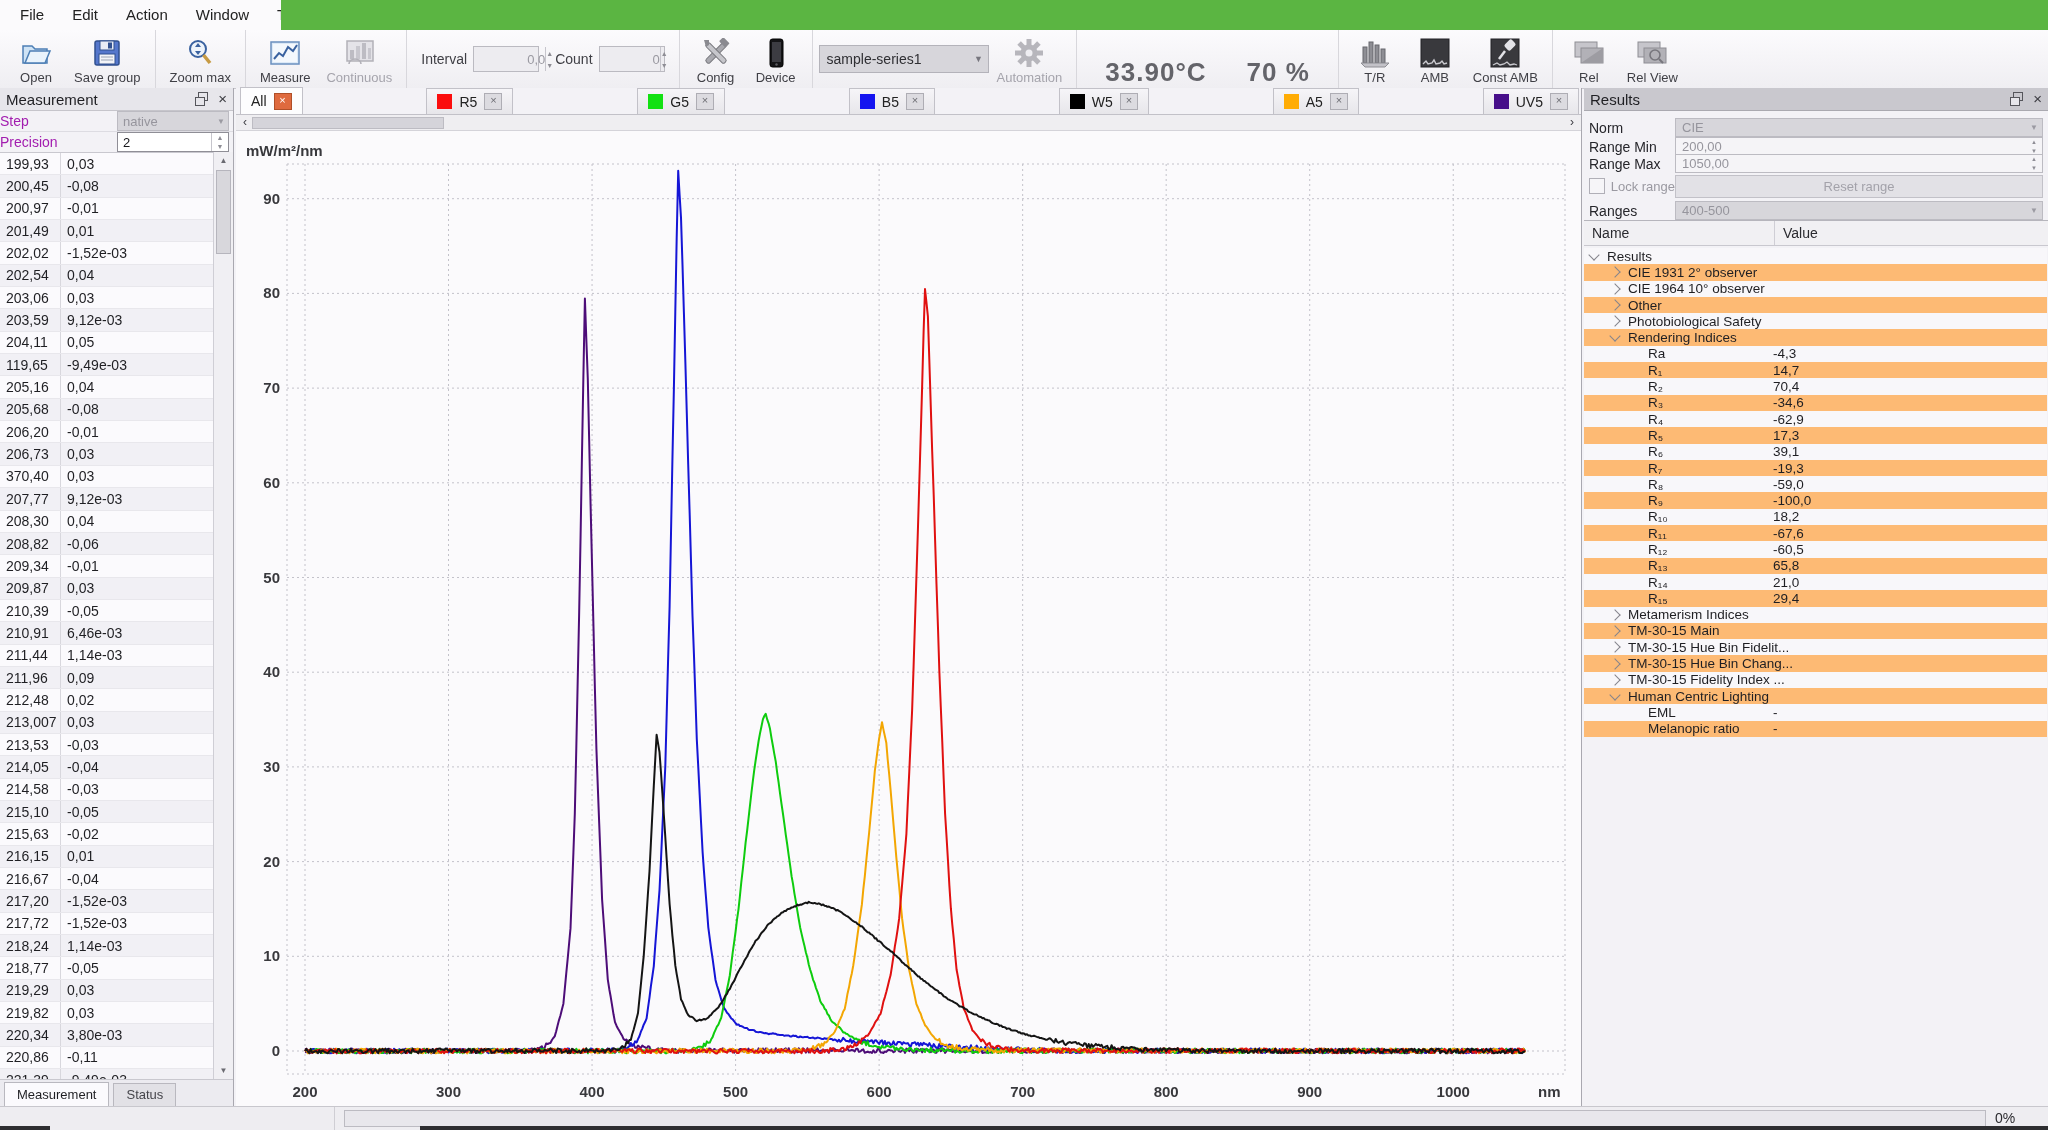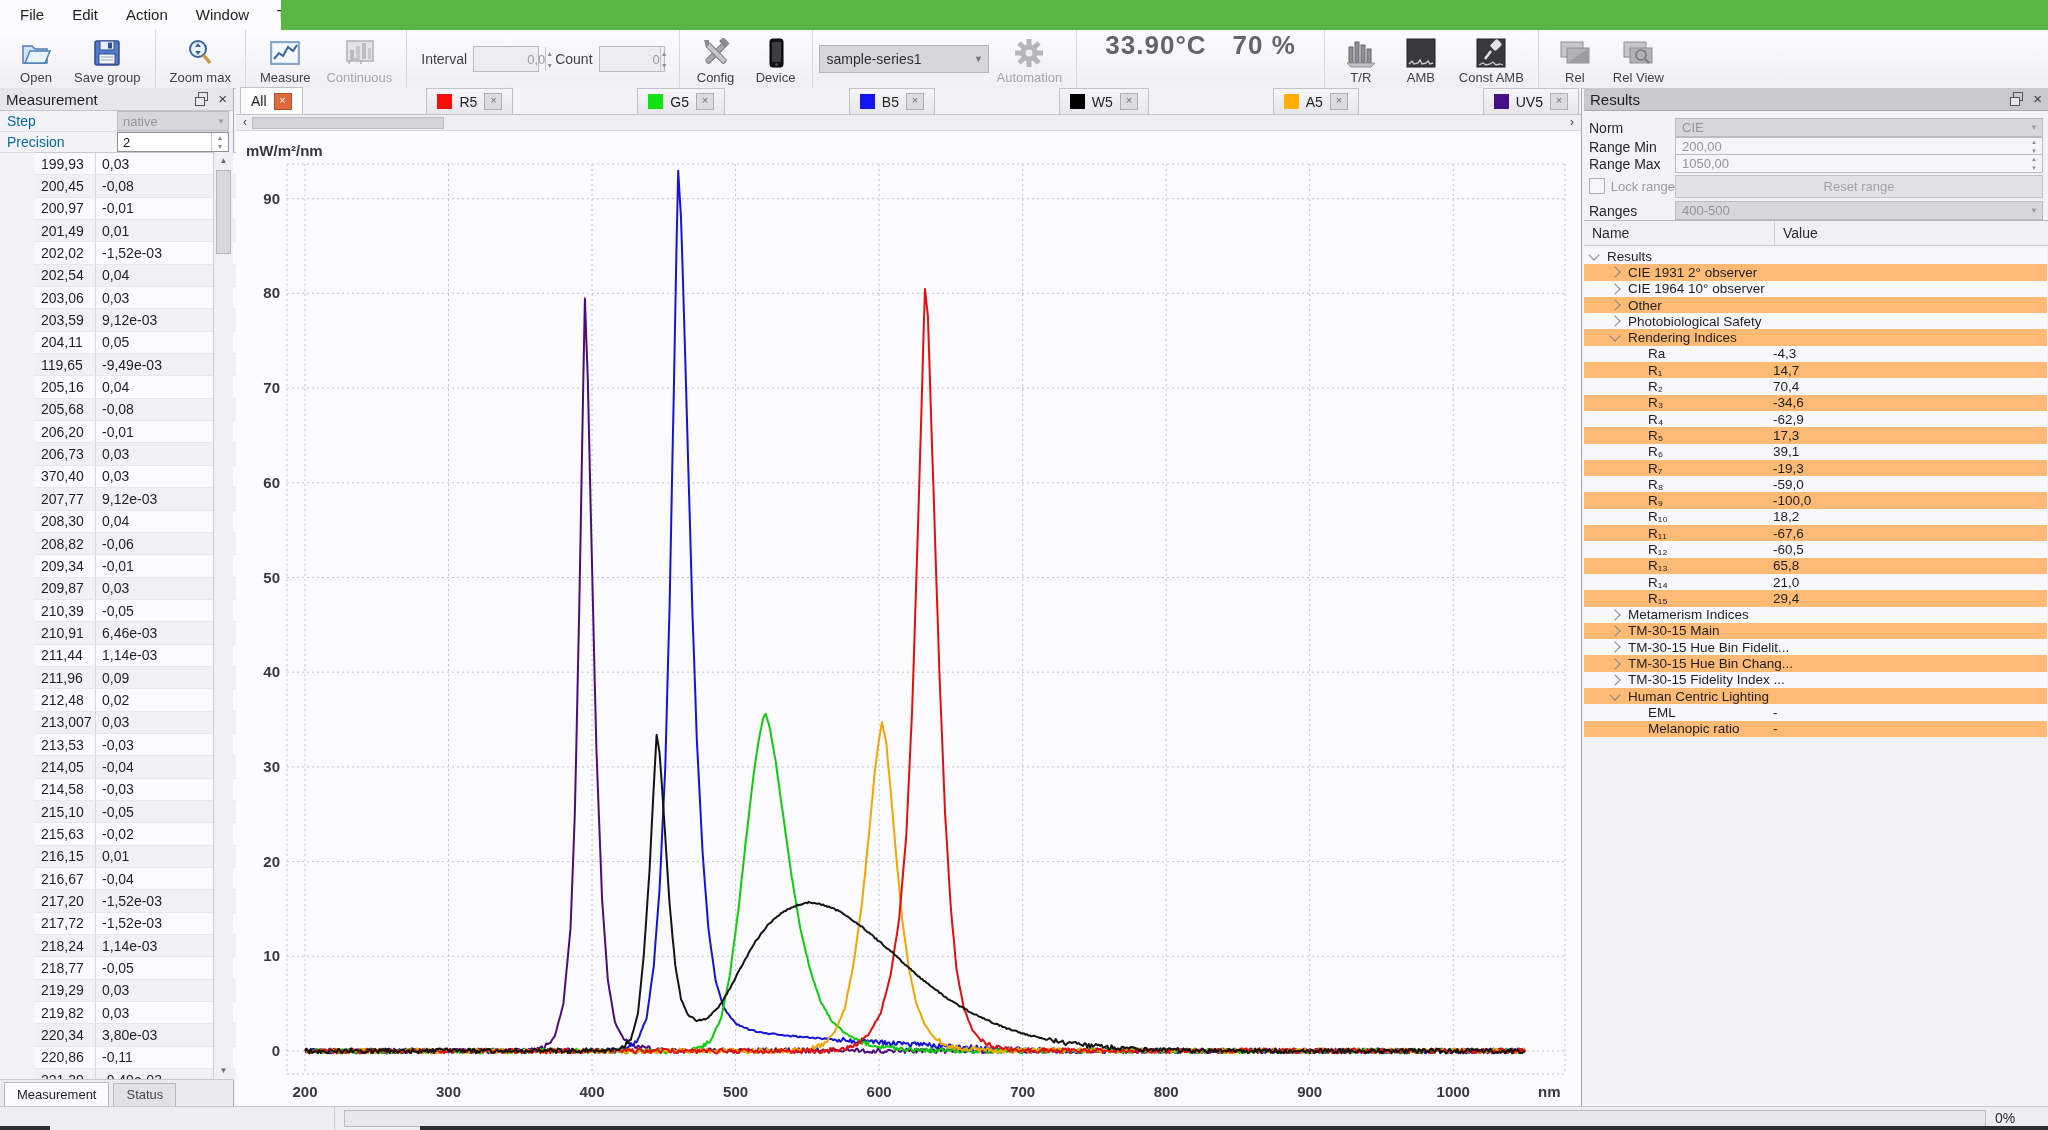--- a/index.html
+++ b/index.html
@@ -24,42 +24,42 @@
   .tbtn.disabled .tlabel{color:#a5a4ac;}
   .tfield{display:flex;align-items:center;gap:6px;padding:0 8px;}
   .tfield .flabel{font-size:14px;color:#3f3f45;}
   .spinbox{width:64px;height:24px;background:#edecf0;border:1px solid #bbbac1;display:flex;align-items:center;}
   .spinbox .sval{flex:1;font-size:13px;color:#9a99a1;padding-left:5px;margin-left:48px;}
   .spincol{width:16px;height:100%;border-left:1px solid #c6c5cc;display:flex;flex-direction:column;align-items:center;justify-content:space-around;}
   .spincol span{font-size:7px;color:#8e8d95;line-height:7px;}
   .combo{width:168px;height:26px;background:#d7d6db;border:1px solid #b4b3ba;display:flex;align-items:center;align-self:center;}
   .combo .cval{flex:1;font-size:14px;color:#2f2f33;padding-left:7px;}
   .combo .carr{width:18px;font-size:9px;color:#77767e;text-align:center;}
-  .readouts{display:flex;align-items:flex-start;gap:26px;padding:0 22px;}
+  .readouts{display:flex;align-items:flex-end;gap:40px;padding:0 22px;}
   .readout{font-size:26px;color:#64646a;font-weight:bold;letter-spacing:1px;}
 
   
   .main{position:absolute;left:0;top:88px;width:2048px;height:1018px;}
 
   
   .lpanel{position:absolute;left:0;top:0;width:233px;height:1018px;background:#f3f2f6;border-right:1px solid #a9a8b0;}
   .ptitle{height:22px;display:flex;align-items:center;padding:0 6px;border-bottom:1px solid #c6c5cb;background:#e7e6eb;}
   .ptitle .ptext{flex:1;font-size:15px;color:#1f1f23;}
   .wicon{width:16px;height:14px;position:relative;margin-left:6px;}
   .wicon .sq1{position:absolute;right:2px;top:0;width:8px;height:7px;border:1px solid #55555b;}
   .wicon .sq2{position:absolute;left:1px;bottom:0;width:8px;height:7px;border:1px solid #55555b;background:#e7e6eb;}
   .closex{font-size:15px;color:#3c3c42;margin-left:8px;line-height:14px;}
   .formrow{height:20px;display:flex;align-items:center;border-bottom:1px solid #dddce2;}
-  .formrow .frlabel{flex:1;font-size:14px;padding-left:7px;color:#0369a1;}
+  .formrow .frlabel{flex:1;font-size:14px;color:#a21caf;}
   .dis-combo{width:110px;height:18px;background:#d7d6db;border:1px solid #bcbbc2;display:flex;align-items:center;margin-right:4px;}
   .dis-combo .cval{flex:1;font-size:13px;color:#96959d;padding-left:5px;}
   .dis-combo .carr{width:14px;font-size:8px;color:#9b9aa2;text-align:center;}
   .en-spin{width:110px;height:18px;background:#ffffff;border:1px solid #8f8e96;display:flex;align-items:center;margin-right:4px;}
   .en-spin .sval{flex:1;font-size:13px;color:#17171b;padding-left:5px;}
-  .mtable{position:absolute;left:0;top:64px;bottom:26px;width:214px;overflow:hidden;border-top:1px solid #c9c8cf;margin-left:35px;}
+  .mtable{position:absolute;left:0;top:64px;bottom:26px;width:214px;overflow:hidden;border-top:1px solid #c9c8cf;}
   .m-row{height:21.35px;display:flex;align-items:center;border-bottom:1px solid #e8e7ec;font-size:14px;}
   .m-row.alt{background:#f0eff4;}
   .m-row{background:#fbfafd;}
   .m-row.alt{background:#f1f0f5;}
   .m-c1{width:54px;padding-left:6px;border-right:1px solid #d8d7dd;align-self:stretch;display:flex;align-items:center;}
   .m-c2{padding-left:6px;}
   .vscroll{position:absolute;right:0;top:64px;bottom:26px;width:19px;background:#f0eff3;border-left:1px solid #cfced5;}
   .vs-up{position:absolute;top:1px;left:1px;right:1px;height:16px;text-align:center;font-size:8px;color:#6a6a71;line-height:16px;}
   .vs-thumb{position:absolute;top:18px;left:2px;right:2px;height:82px;background:#d8d7dc;border:1px solid #b6b5bd;}
   .vs-dn{position:absolute;bottom:1px;left:1px;right:1px;height:16px;text-align:center;font-size:8px;color:#6a6a71;line-height:16px;}

